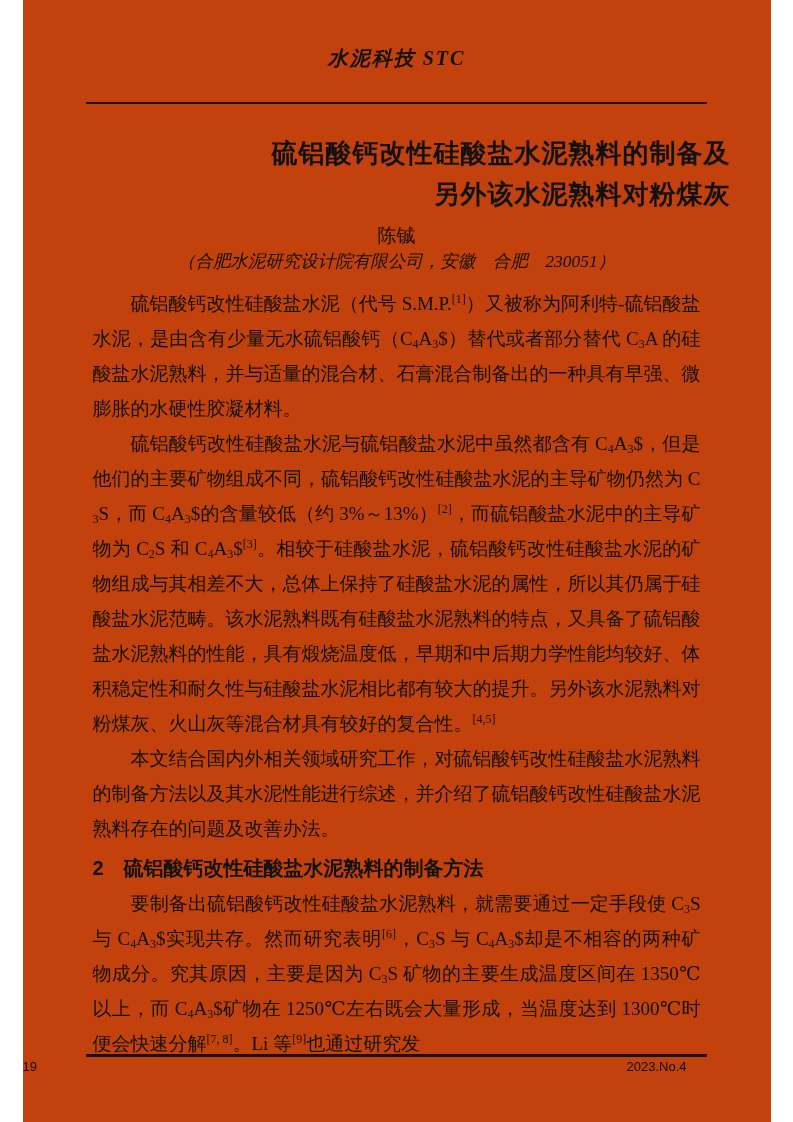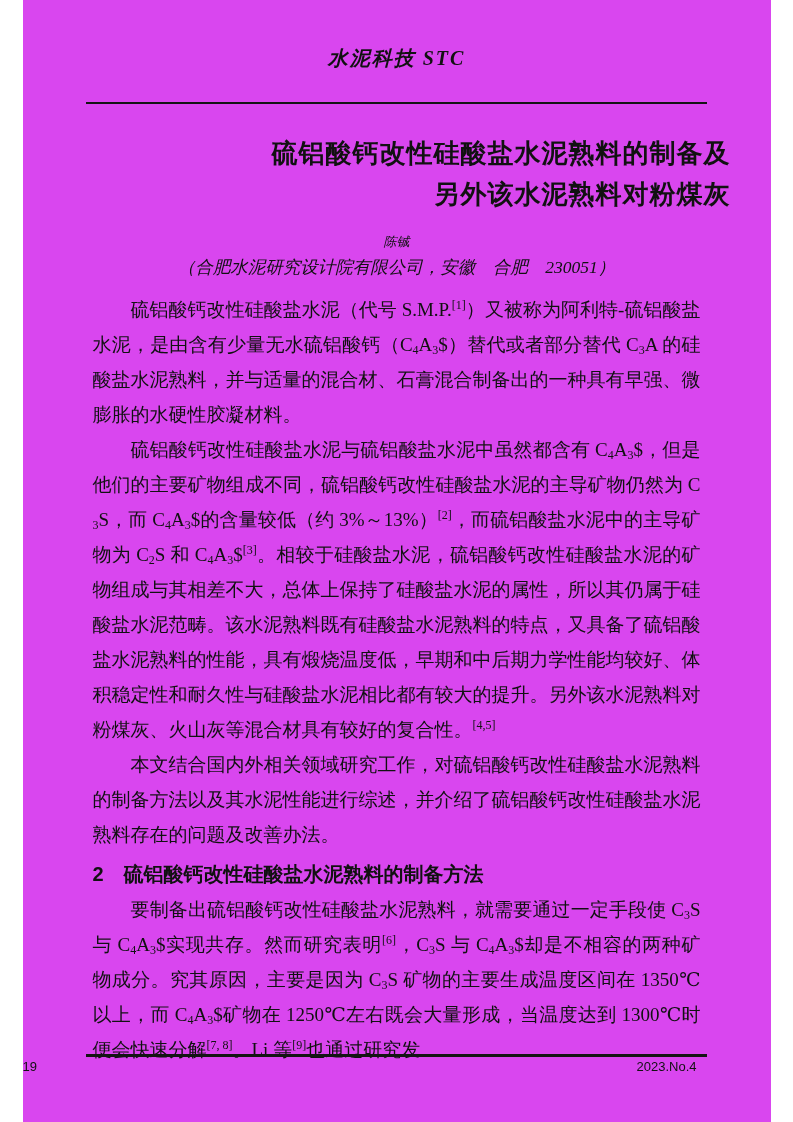--- a/index.html
+++ b/index.html
@@ -5,21 +5,21 @@
   html, body {
     margin: 0;
     padding: 0;
     background: #ffffff;
   }
   .page {
     position: relative;
     width: 748px;
     height: 1122px;
     margin: 0 auto;
-    background: #d946ef;
+    background: #c2410c;
     color: #111111;
     font-family: "Liberation Serif", "DejaVu Serif", serif;
     overflow: hidden;
   }
   
   .journal-header {
     padding-top: 45px;
     text-align: center;
     font-family: "Liberation Serif", "DejaVu Serif", serif;
     font-style: italic;
@@ -41,25 +41,24 @@
   .article-title {
     margin: 62px 40px 0 40px;
     text-align: right;
     font-family: "Liberation Sans", "DejaVu Sans", sans-serif;
     font-weight: bold;
     font-size: 26px;
     line-height: 41px;
     letter-spacing: 1px;
   }
   .byline {
-    margin-top: 14px;
+    margin-top: 8px;
     text-align: center;
-    font-size: 13px;
+    font-size: 19px;
     line-height: 25px;
-    font-style: italic;
   }
   .affiliation {
     margin-top: 1px;
     text-align: center;
     font-style: italic;
     font-size: 17.5px;
     line-height: 24px;
   }
   
   .article-body {
@@ -108,21 +107,21 @@
     top: 1059px;
     left: 0;
     width: 100%;
     text-align: left;
     font-family: "Liberation Sans", "DejaVu Sans", sans-serif;
     font-size: 13px;
   }
   .footer-issue {
     position: absolute;
     top: 1059px;
-    right: 74px;
+    right: 84px;
     font-family: "Liberation Sans", "DejaVu Sans", sans-serif;
     font-size: 13px;
   }
 </style>
 </head>
 <body>
 
 <div class="page">
 
   <div class="journal-header">水泥科技 STC</div>

